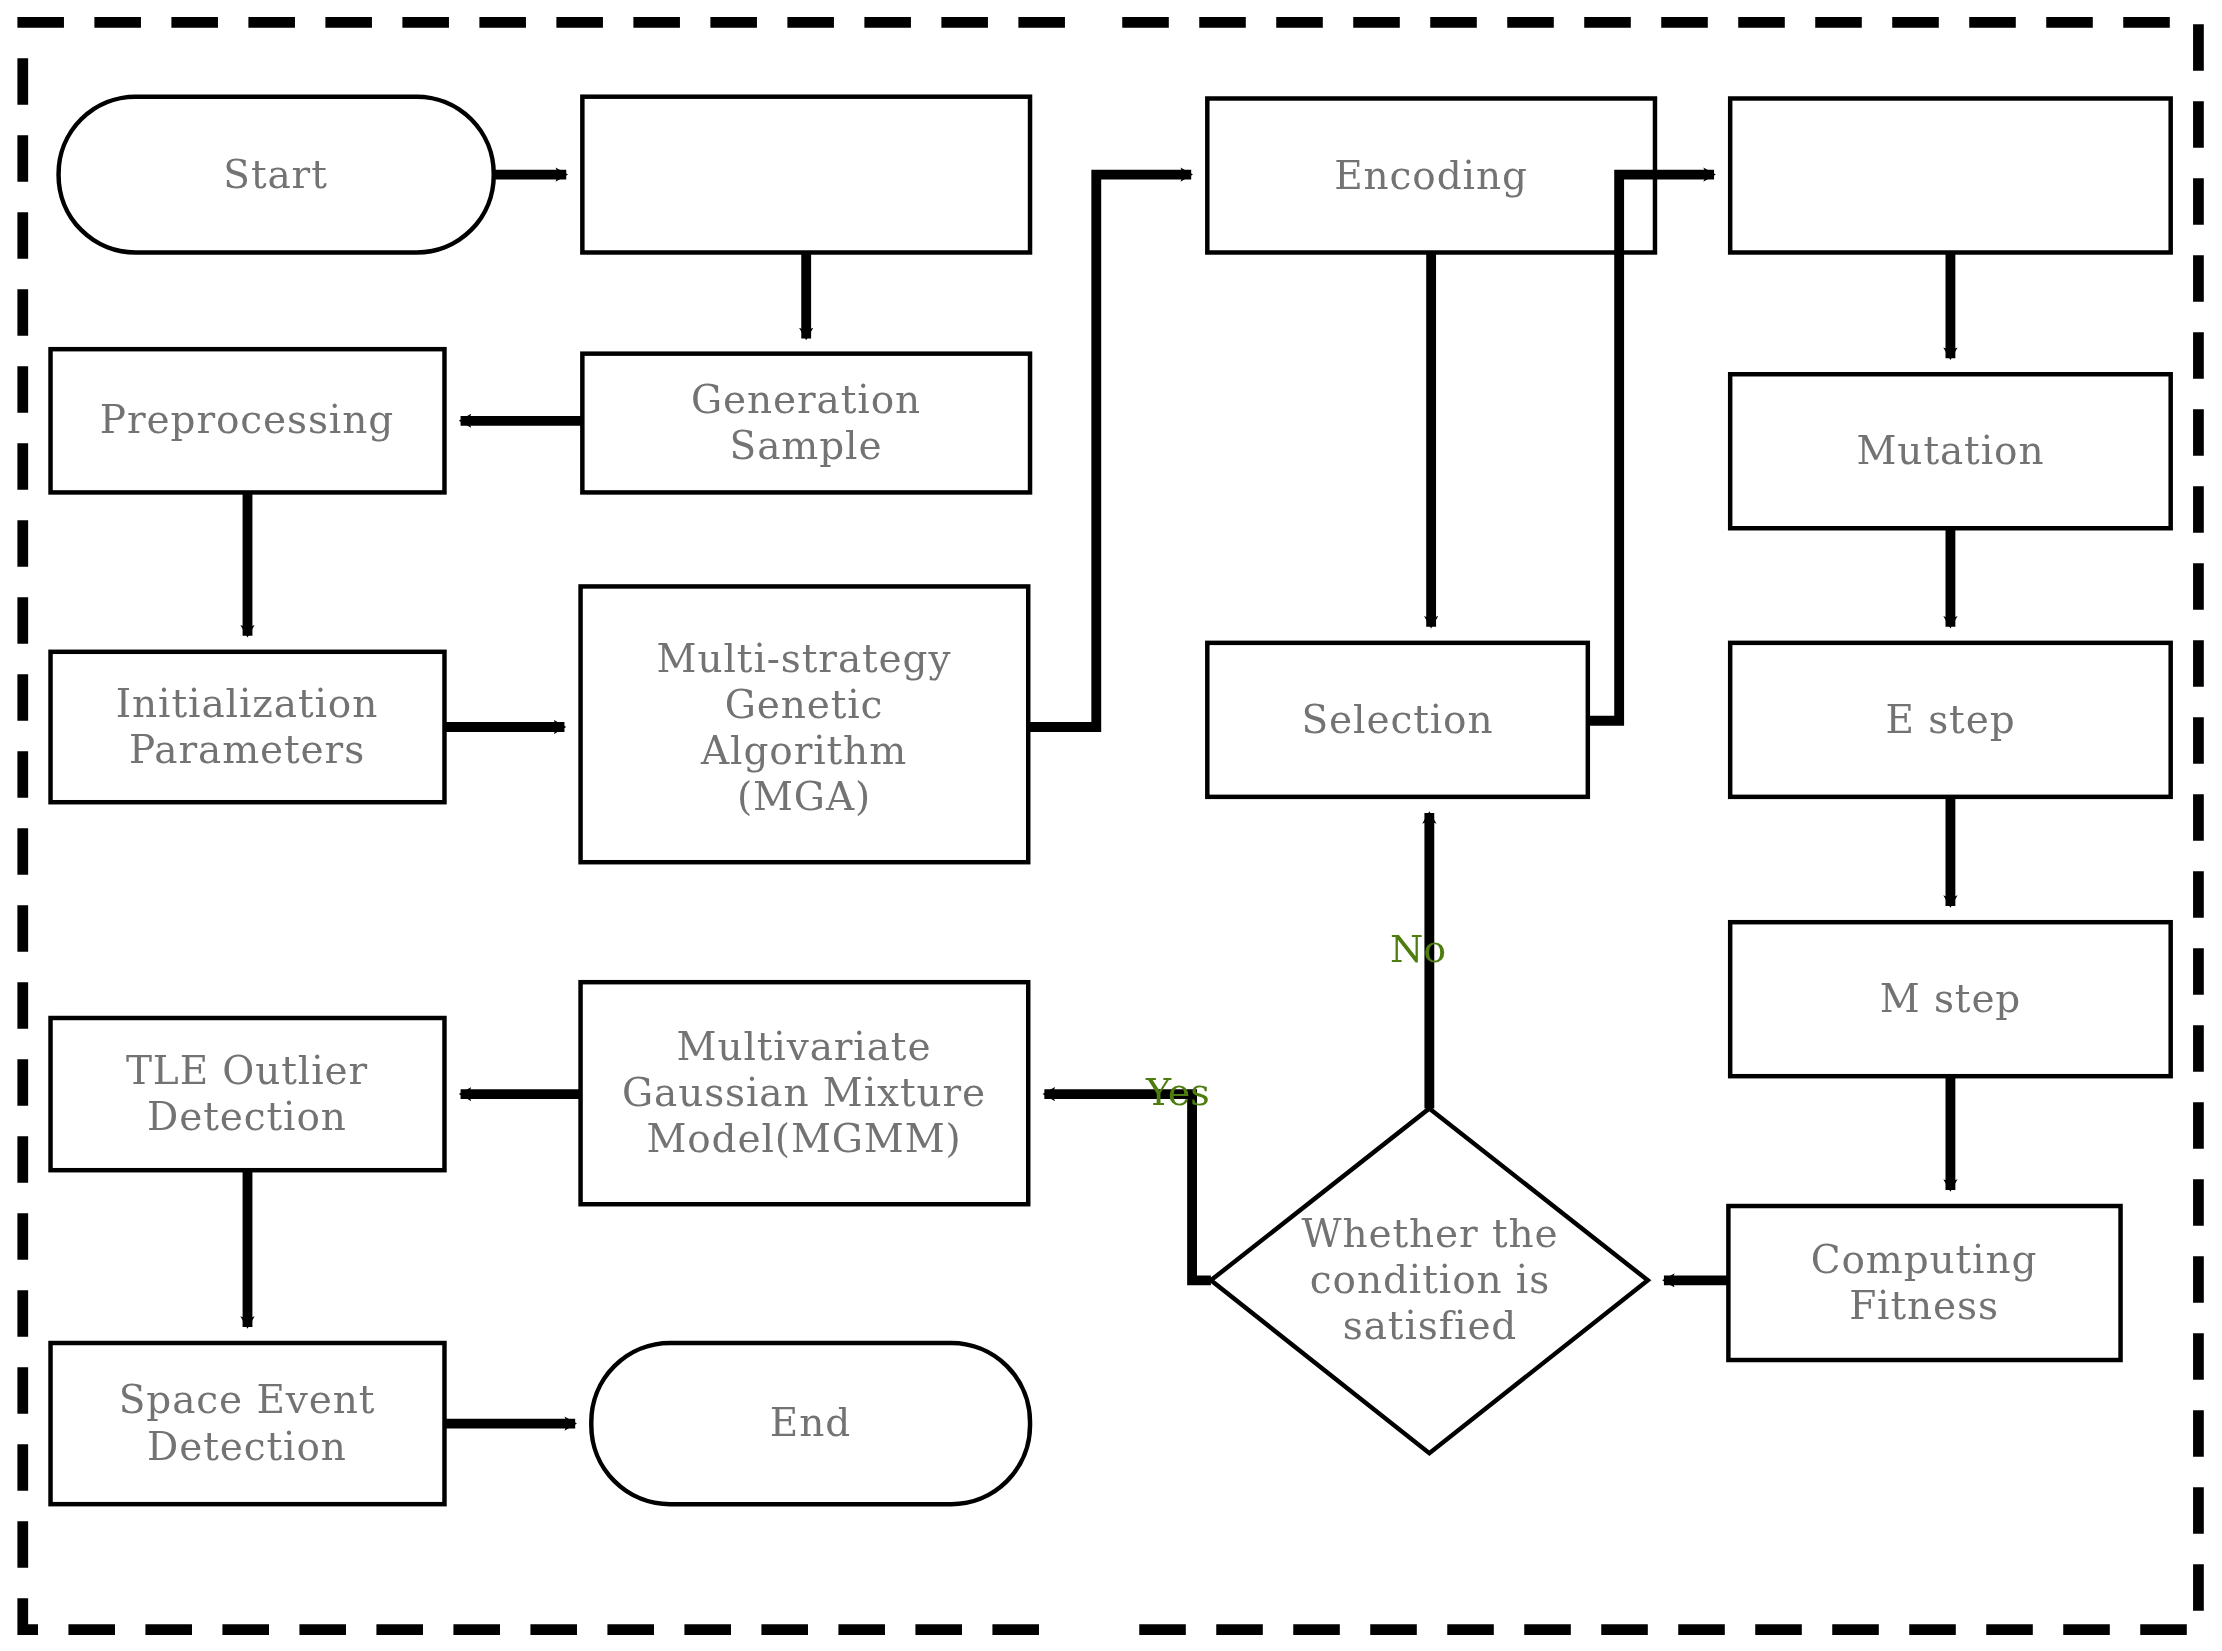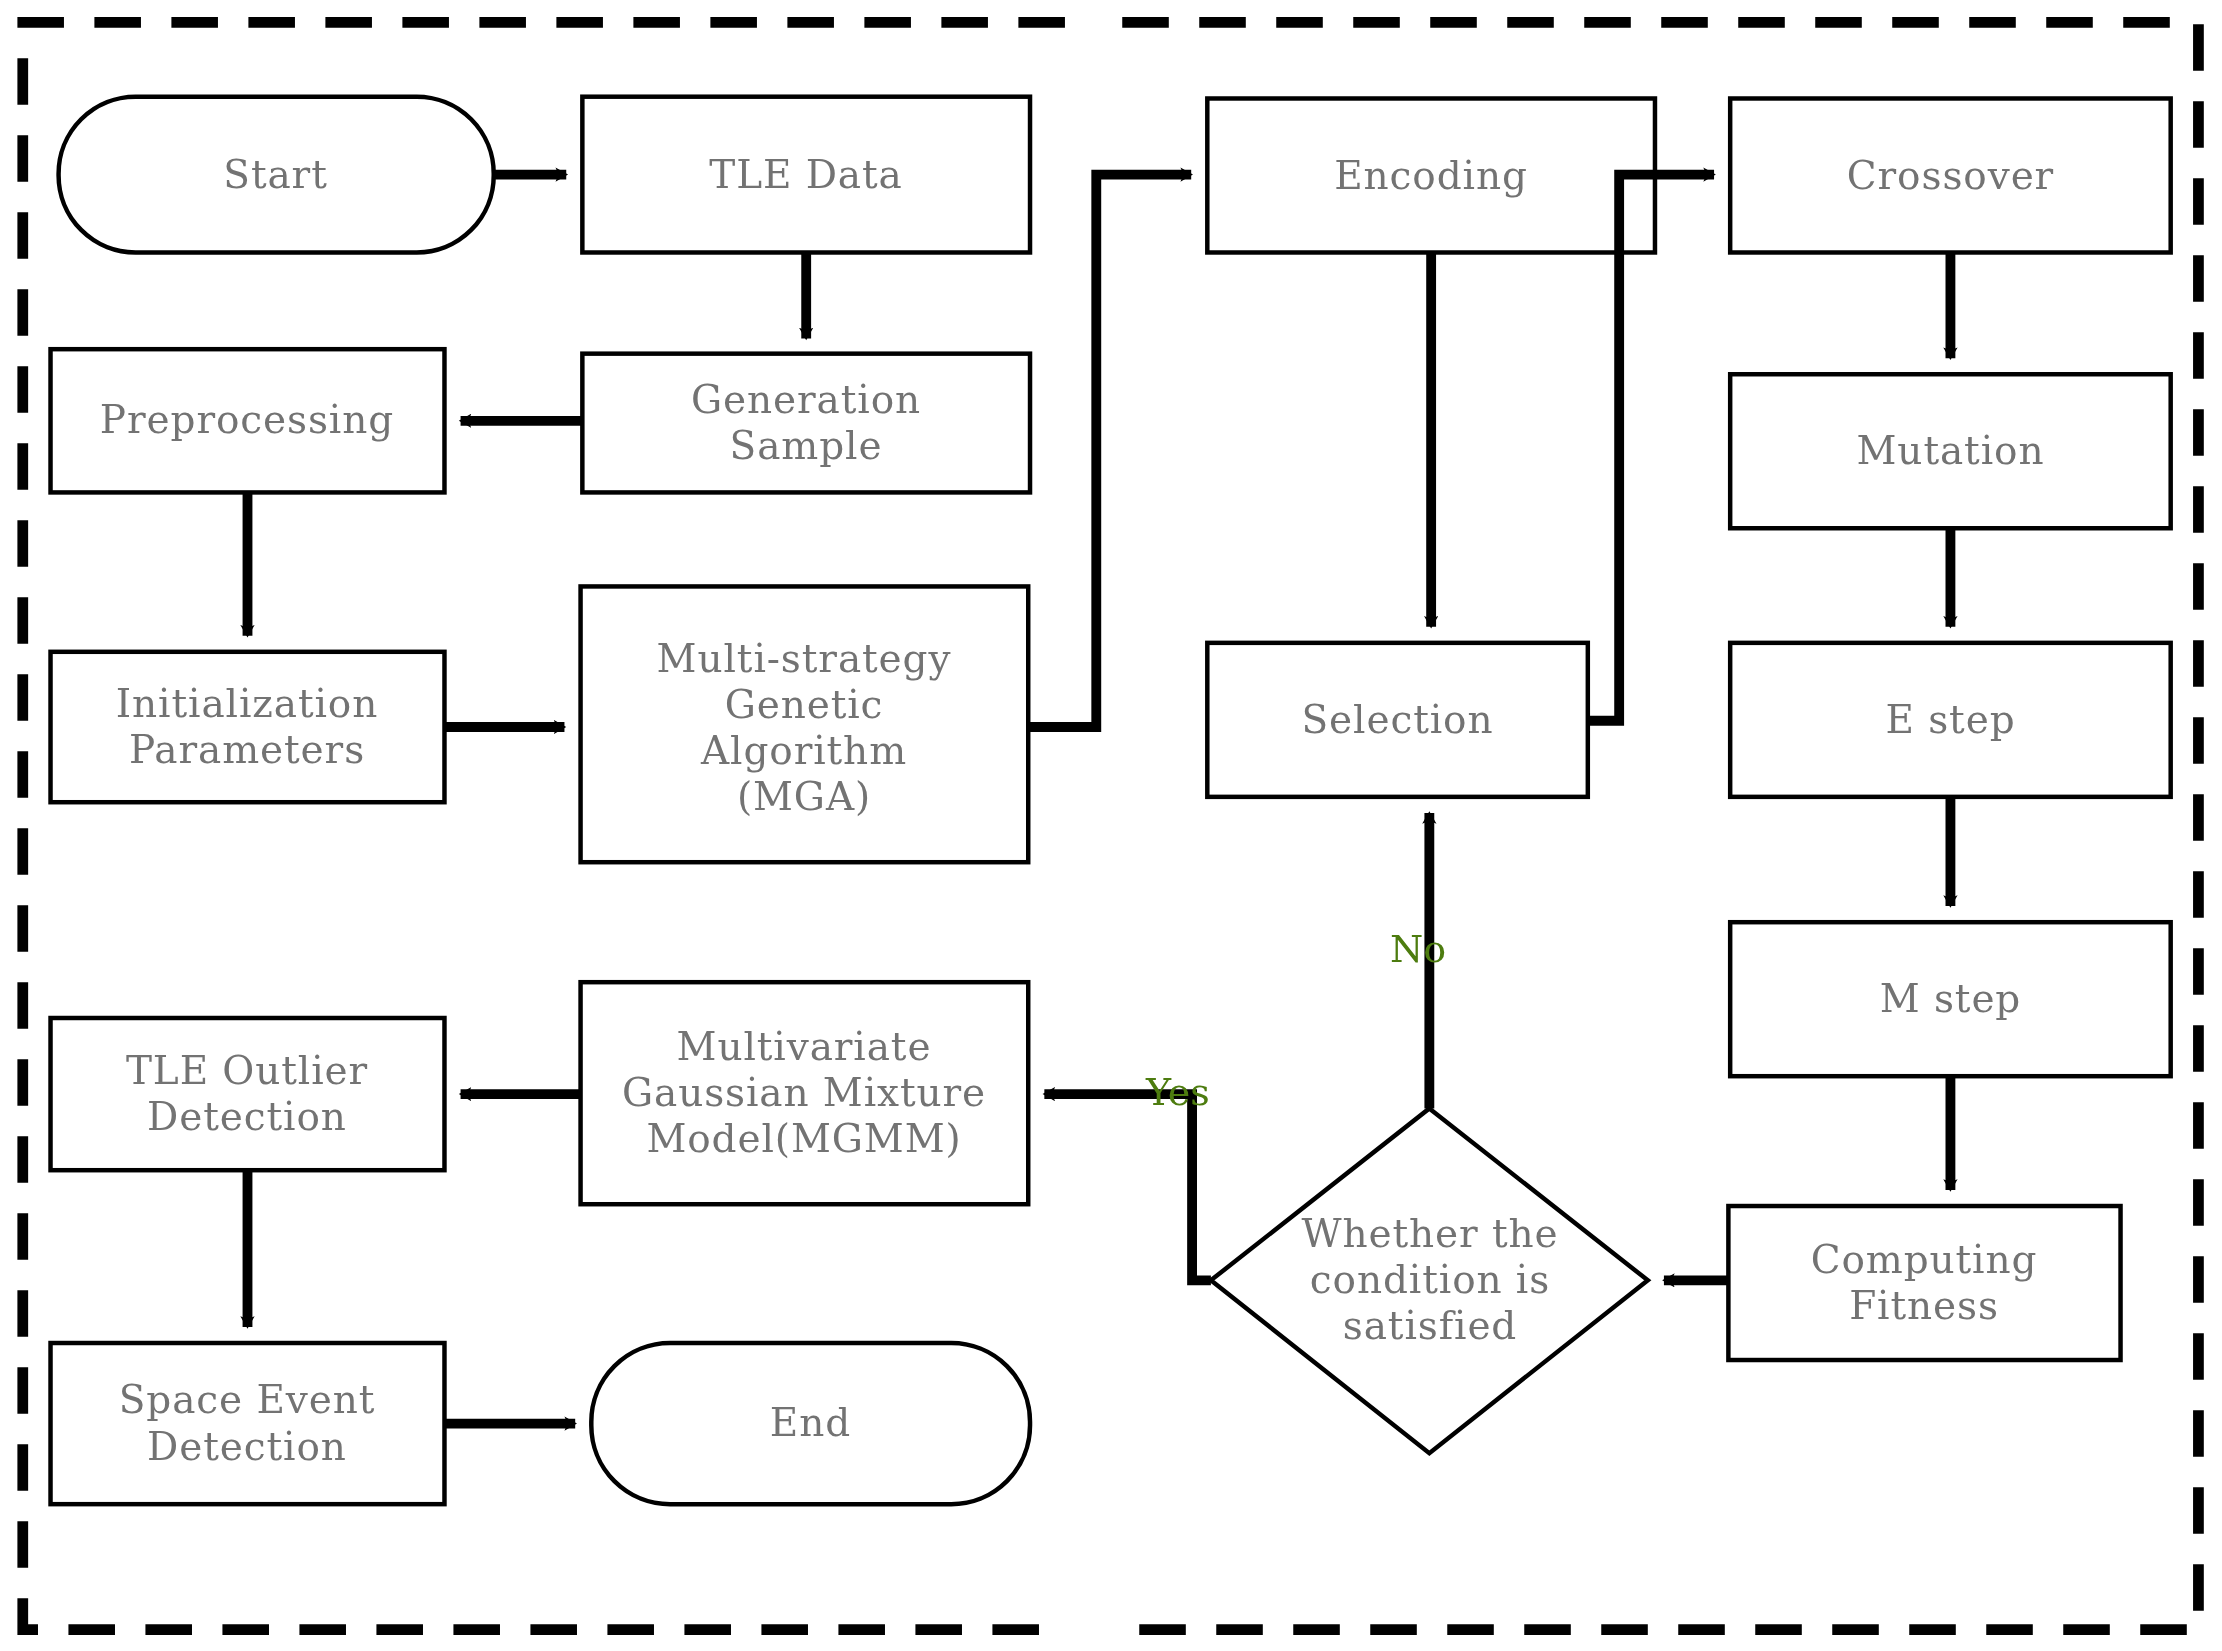--- a/index.html
+++ b/index.html
@@ -114,21 +114,20 @@
       <line x1="2178" y1="890" x2="2178" y2="1012" marker-end="url(#ahs)"></line>
       <line x1="2178" y1="1202" x2="2178" y2="1329" marker-end="url(#ahs)"></line>
       <line x1="1930" y1="1430" x2="1858" y2="1430" marker-end="url(#ahs)"></line>
       <line x1="1596" y1="1238" x2="1596" y2="908" marker-end="url(#ahs)"></line>
       <polyline points="1352,1430 1331,1430 1331,1222 1166,1222" marker-end="url(#ahs)"></polyline>
     </g>
   </svg>
 
   <div class="nodelabel" style="left:58px;top:97px;width:435px;height:156px;">Start</div>
 
-  <div class="nodelabel" style="left:582px;top:97px;width:448px;height:156px;">TLE Data</div>
 
   <div class="nodelabel" style="left:50px;top:349px;width:394px;height:143px;">Preprocessing</div>
 
   <div class="nodelabel" style="left:582px;top:347px;width:448px;height:152px;">Generation
 Sample</div>
 
   <div class="nodelabel" style="left:50px;top:652px;width:394px;height:150px;">Initialization
 Parameters</div>
 
   <div class="nodelabel" style="left:580px;top:580px;width:448px;height:296px;">Multi-strategy
@@ -143,21 +142,20 @@
   <div class="nodelabel" style="left:50px;top:1018px;width:394px;height:152px;">TLE Outlier
 Detection</div>
 
   <div class="nodelabel" style="left:50px;top:1343px;width:394px;height:161px;">Space Event
 Detection</div>
 
   <div class="nodelabel" style="left:591px;top:1343px;width:439px;height:161px;">End</div>
 
   <div class="nodelabel" style="left:1207px;top:99px;width:448px;height:154px;">Encoding</div>
 
-  <div class="nodelabel" style="left:1730px;top:99px;width:441px;height:154px;">Crossover</div>
 
   <div class="nodelabel" style="left:1207px;top:643px;width:381px;height:154px;">Selection</div>
 
   <div class="nodelabel" style="left:1730px;top:374px;width:441px;height:154px;">Mutation</div>
 
   <div class="nodelabel" style="left:1730px;top:643px;width:441px;height:154px;">E step</div>
 
   <div class="nodelabel" style="left:1730px;top:922px;width:441px;height:154px;">M step</div>
 
   <div class="nodelabel" style="left:1728px;top:1206px;width:392px;height:154px;">Computing

